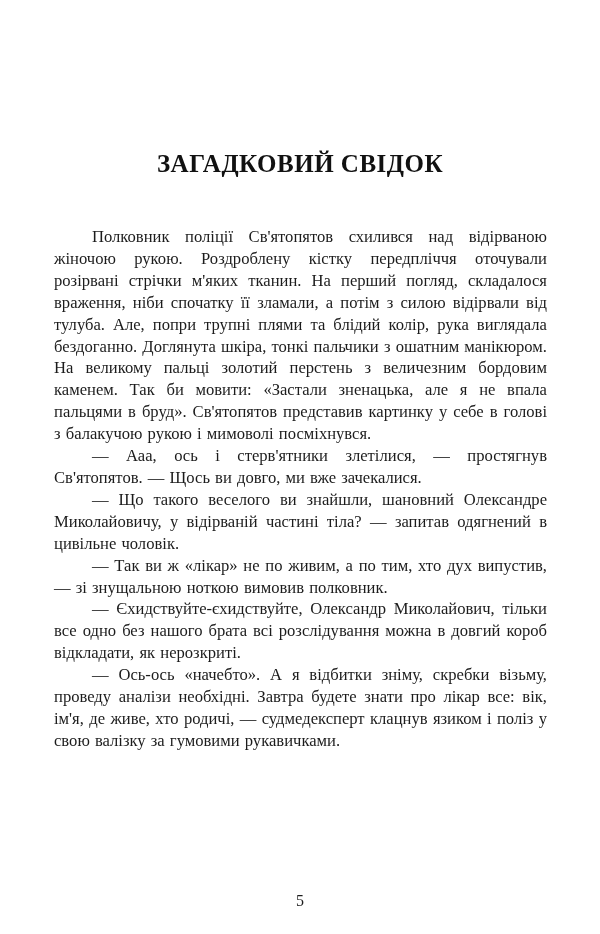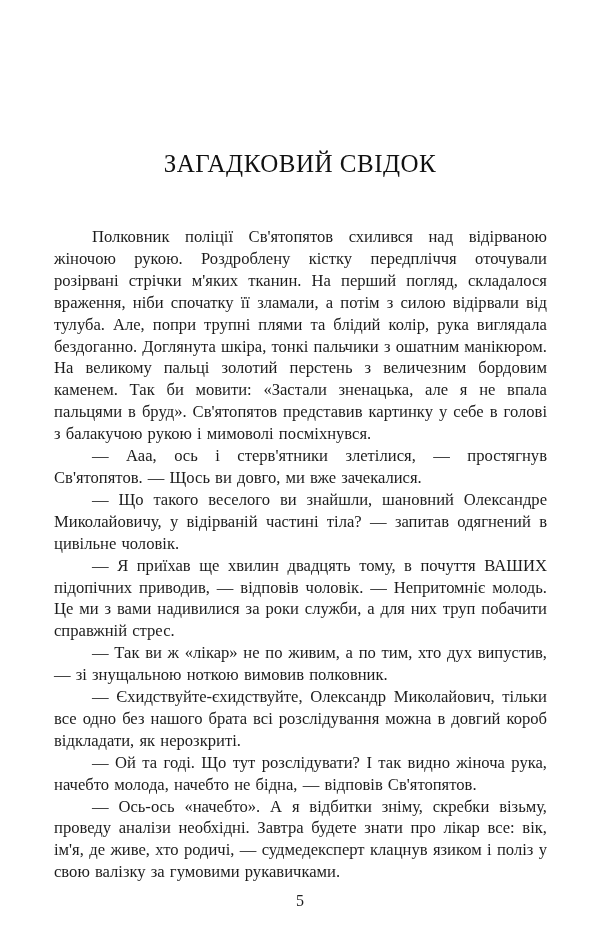--- a/index.html
+++ b/index.html
@@ -15,21 +15,21 @@
     font-family: "Liberation Serif", serif;
     color: #1c1c1c;
     overflow: hidden;
     margin: 0 auto;
   }
   .page-title {
     margin: 0;
     padding-top: 150px;
     text-align: center;
     font-size: 25px;
-    font-weight: normal;
+    font-weight: bold;
     letter-spacing: 0.5px;
     color: #111111;
   }
   .content {
     padding: 48px 53px 0 54px;
   }
   .content p.para {
     margin: 0;
     font-size: 16.6px;
     line-height: 21.9px;
@@ -50,21 +50,19 @@
 </head>
 <body>
 
 <div class="book-page">
   <h1 class="page-title">ЗАГАДКОВИЙ СВІДОК</h1>
 
   <div class="content">
       <p class="para">Полковник поліції Св'ятопятов схилився над відірваною жіночою рукою. Роздроблену кістку передпліччя оточували розірвані стрічки м'яких тканин. На перший погляд, складалося враження, ніби спочатку її зламали, а потім з силою відірвали від тулуба. Але, попри трупні плями та блідий колір, рука виглядала бездоганно. Доглянута шкіра, тонкі пальчики з ошатним манікюром. На великому пальці золотий перстень з величезним бордовим каменем. Так би мовити: «Застали зненацька, але я не впала пальцями в бруд». Св'ятопятов представив картинку у себе в голові з балакучою рукою і мимоволі посміхнувся.</p>
       <p class="para">— Ааа, ось і стерв'ятники злетілися, — простягнув Св'ятопятов. — Щось ви довго, ми вже зачекалися.</p>
       <p class="para">— Що такого веселого ви знайшли, шановний Олександре Миколайовичу, у відірваній частині тіла? — запитав одягнений в цивільне чоловік.</p>
-      <p class="para">— Я приїхав ще хвилин двадцять тому, в почуття ВАШИХ підопічних приводив, — відповів чоловік. — Непритомніє молодь. Це ми з вами надивилися за роки служби, а для них труп побачити справжній стрес.</p>
       <p class="para">— Так ви ж «лікар» не по живим, а по тим, хто дух випустив, — зі знущальною ноткою вимовив полковник.</p>
       <p class="para">— Єхидствуйте-єхидствуйте, Олександр Миколайович, тільки все одно без нашого брата всі розслідування можна в довгий короб відкладати, як нерозкриті.</p>
-      <p class="para">— Ой та годі. Що тут розслідувати? І так видно жіноча рука, начебто молода, начебто не бідна, — відповів Св'ятопятов.</p>
       <p class="para">— Ось-ось «начебто». А я відбитки зніму, скребки візьму, проведу аналізи необхідні. Завтра будете знати про лікар все: вік, ім'я, де живе, хто родичі, — судмедексперт клацнув язиком і поліз у свою валізку за гумовими рукавичками.</p>
     </div>
 
   <div class="page-number">5</div>
 </div>
 
 </body></html>

